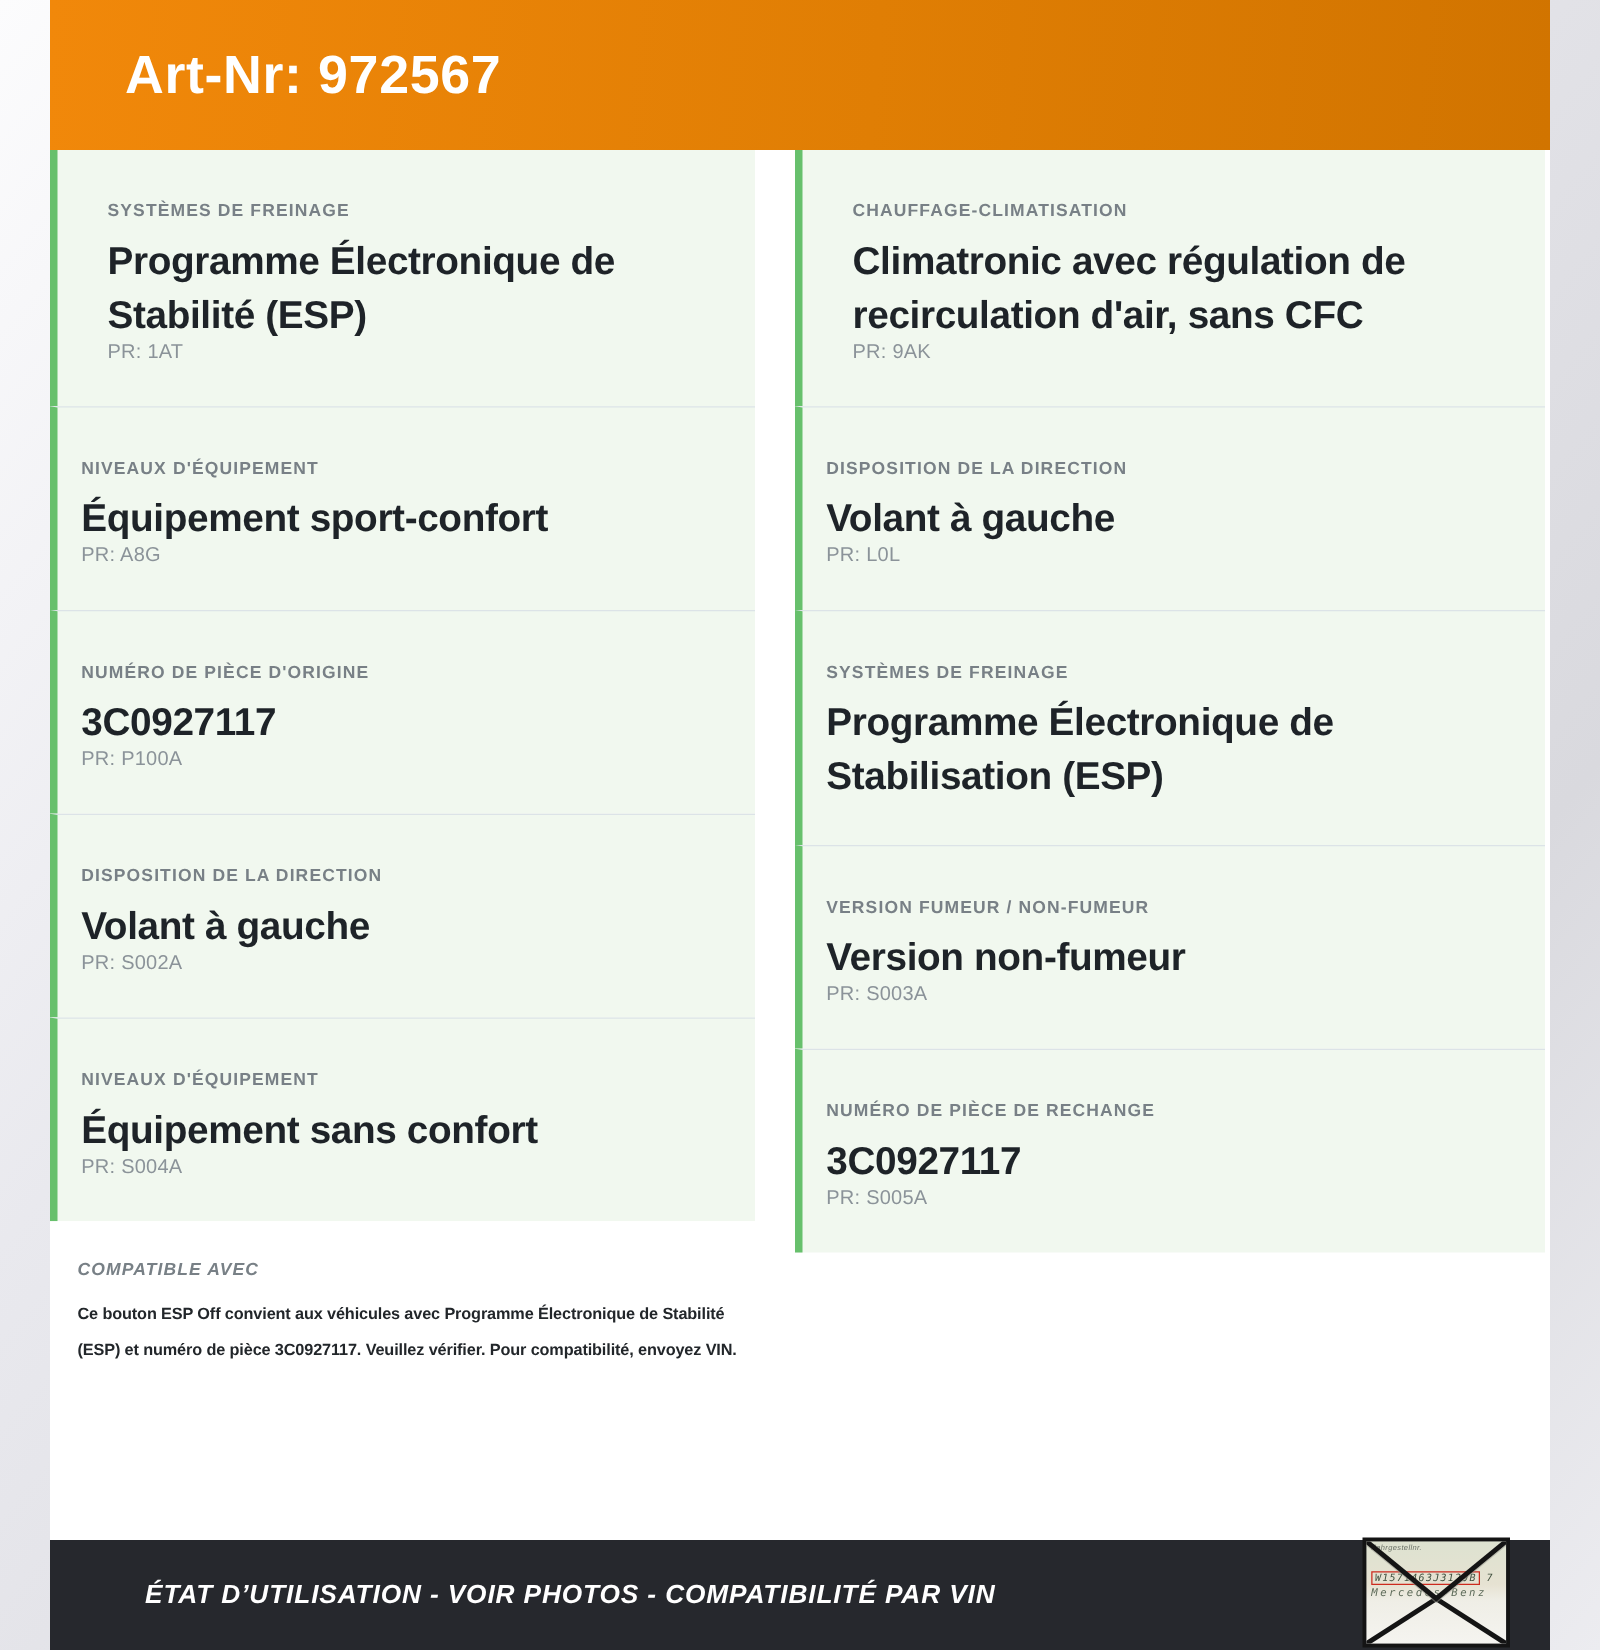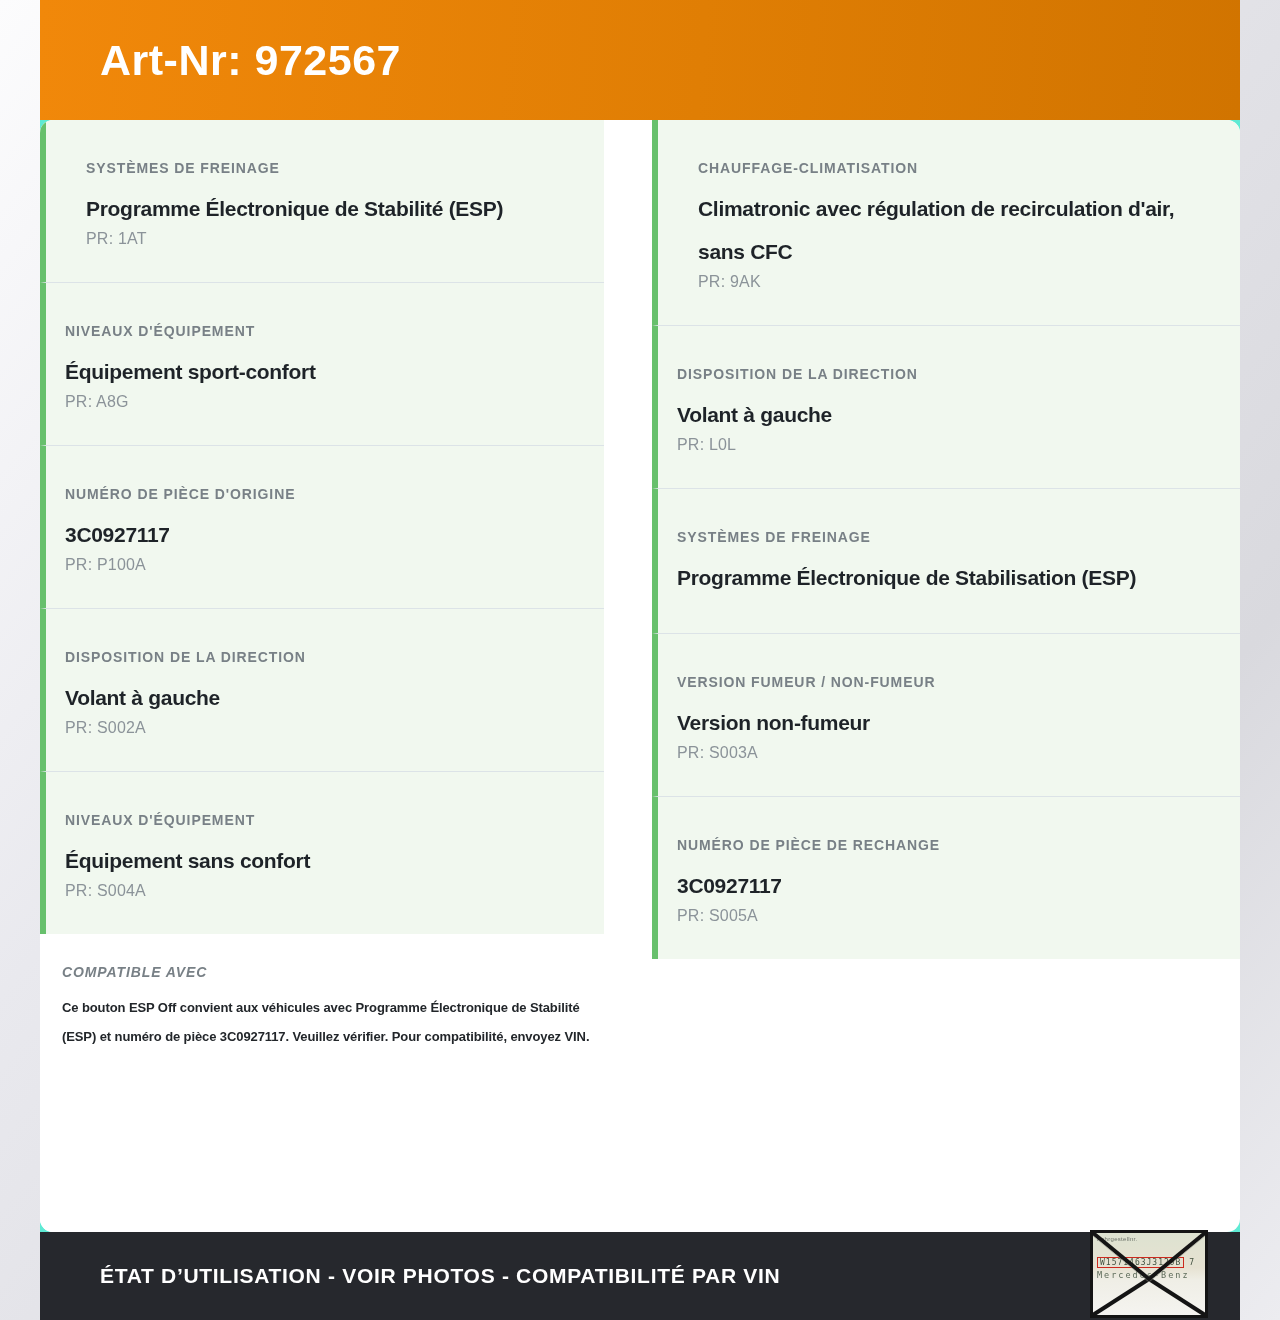--- a/index.html
+++ b/index.html
@@ -25,39 +25,38 @@
   }
   .header h1 {
     color: #ffffff; font-size: 43px; font-weight: 700; letter-spacing: 0.5px;
   }
 
   
   .main {
     flex: 1 1 auto;
     display: grid;
     grid-template-columns: 564px 600px;
-    column-gap: 48px;
+    column-gap: 32px;
     background: #ffffff;
     overflow: hidden;
-    border-radius: 13px;
   }
   .col { display: flex; flex-direction: column; height: 100%; }
 
   .card {
     background: #f1f8ef;
     border-left: 6px solid #67c06c;
     padding: 40px 56px 34px 40px;
   }
   .card + .card { border-top: 1px solid #dce3e7; padding-left: 19px; }
   .card-category {
     font-size: 14px; font-weight: 700; color: #788086; letter-spacing: 0.9px;
     margin-bottom: 11px;
   }
   .card-title {
-    font-size: 21px; line-height: 43px; font-weight: 700; color: #1e2328;
+    font-size: 31px; line-height: 43px; font-weight: 700; color: #1e2328;
     letter-spacing: -0.3px;
   }
   .card-pr {
     margin-top: 0;
     font-size: 16px; color: #8b9399; letter-spacing: 0.2px;
   }
 
   
   .compat {
     flex: 1 1 auto;
@@ -73,22 +72,23 @@
   .compat-text {
     font-size: 13px; line-height: 29px; font-weight: 700; color: #22262a;
     max-width: 560px; letter-spacing: -0.1px;
   }
 
   
   .footer {
     flex: 0 0 88px; height: 88px;
     background: #26282d;
     display: flex; align-items: center;
-    padding-left: 60px;
+    padding-left: 76px;
     position: relative;
+    font-style: italic;
   }
   .footer-text {
     color: #ffffff; font-size: 21px; font-weight: 700; letter-spacing: 0.7px;
   }
 
   
   .stamp {
     position: absolute; right: 32px; top: -2px;
     width: 118px; height: 88px;
     border: 3px solid #141414;

